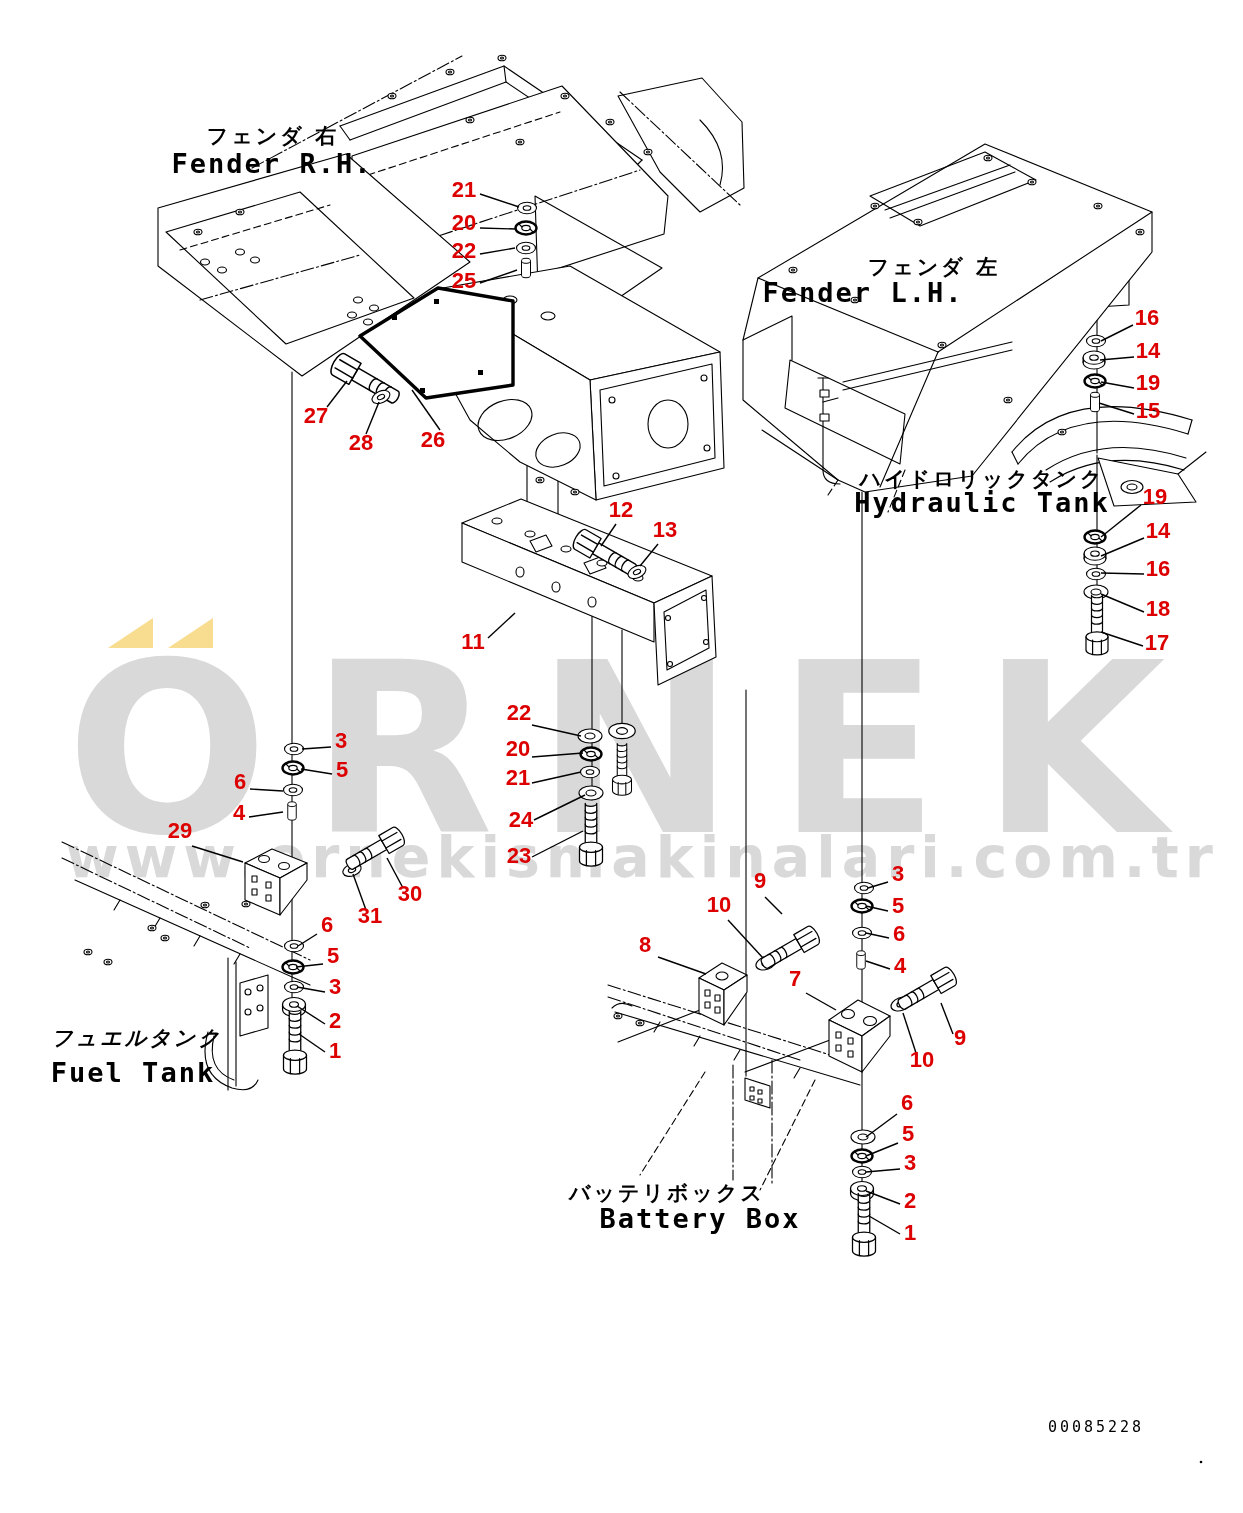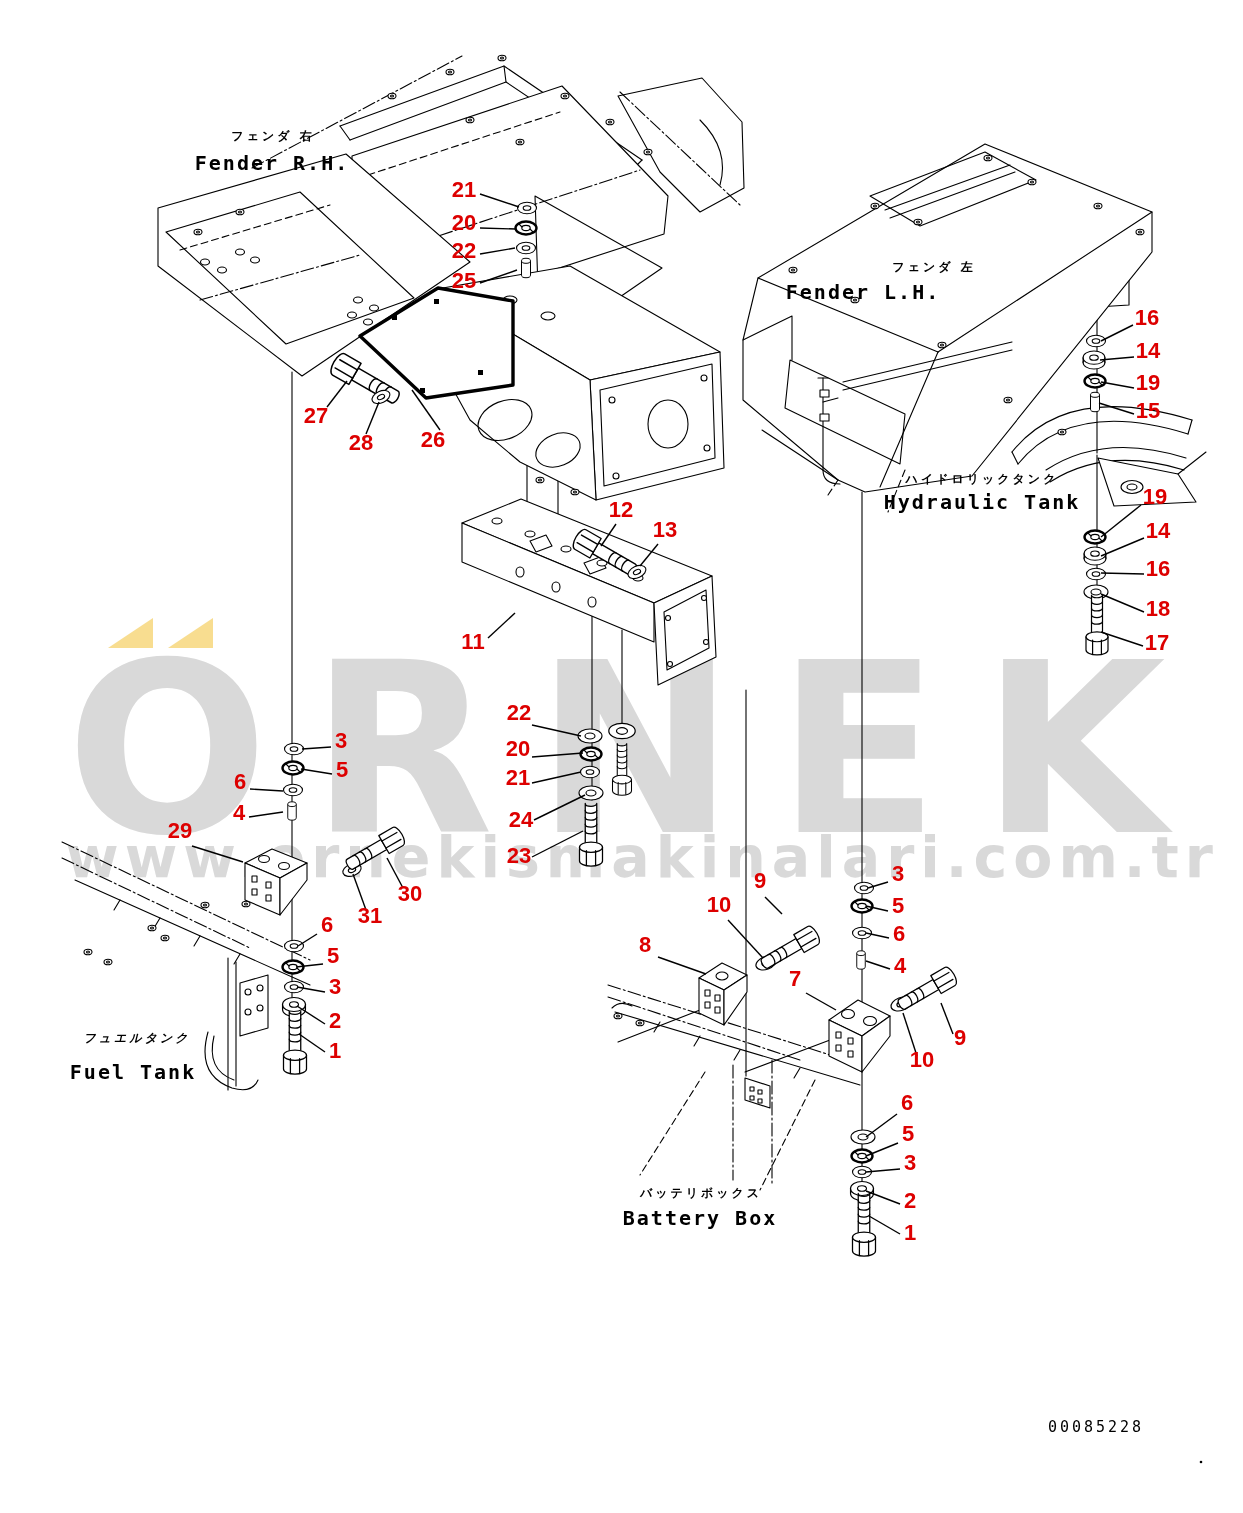--- a/index.html
+++ b/index.html
@@ -10,22 +10,22 @@
   .fw{stroke:#000;stroke-width:1.1;fill:#fff;stroke-linejoin:round;}
   .dsh{stroke-dasharray:7,4;}
   .dd{stroke-dasharray:13,3,2,3;}
   .thk{stroke-width:3.4;}
   .th2{stroke-width:2.4;}
   .ld{stroke:#000;stroke-width:1.4;}
   .co{font:bold 22px "Liberation Sans", sans-serif;fill:#dd0000;text-anchor:middle;}
   .wmBrand{font:bold 238px "DejaVu Sans", sans-serif;fill:#d9d9d9;letter-spacing:42px;}
   .wmUrl{font:bold 57px "DejaVu Sans", sans-serif;fill:#d9d9d9;letter-spacing:6px;}
   .lbl{position:absolute;transform:translate(-50%,-50%);white-space:nowrap;color:#000;}
-  .lbl-jp{font-family:"DejaVu Sans", sans-serif;font-size:12px;letter-spacing:3px;font-weight:bold;}
-  .lbl-en{font-family:"DejaVu Sans Mono", monospace;font-size:20px;letter-spacing:2px;font-weight:bold;}
+  .lbl-jp{font-family:"DejaVu Sans", sans-serif;font-size:21px;letter-spacing:3px;font-weight:bold;}
+  .lbl-en{font-family:"DejaVu Sans Mono", monospace;font-size:27px;letter-spacing:2px;font-weight:bold;}
   .docnum{position:absolute;transform:translate(-50%,-50%);font:15px "DejaVu Sans Mono", monospace;
           letter-spacing:3px;color:#000;text-align:right;}
 </style>
 </head>
 <body>
 
 <div class="page">
 
 <svg width="1243" height="1513" viewBox="0 0 1243 1513">
 
@@ -497,18 +497,18 @@
 
 <div class="lbl lbl-jp" style="left:934px;top:267px;">フェンダ 左</div>
 <div class="lbl lbl-en" style="left:863px;top:292px;">Fender L.H.</div>
 
 <div class="lbl lbl-jp" style="left:982px;top:479px;">ハイドロリックタンク</div>
 <div class="lbl lbl-en" style="left:982px;top:502px;">Hydraulic Tank</div>
 
 <div class="lbl lbl-jp" style="left:137px;top:1038px;font-style:italic;">フュエルタンク</div>
 <div class="lbl lbl-en" style="left:133px;top:1064px;margin-top:8px;">Fuel Tank</div>
 
-<div class="lbl lbl-jp" style="left:701px;top:1193px;">バッテリボックス</div>
+<div class="lbl lbl-jp" style="left:667px;top:1193px;">バッテリボックス</div>
 <div class="lbl lbl-en" style="left:700px;top:1218px;">Battery Box</div>
 
 <div class="docnum" style="left:1096px;top:1427px;">00085228</div>
 
 </div>
 
 </body></html>

